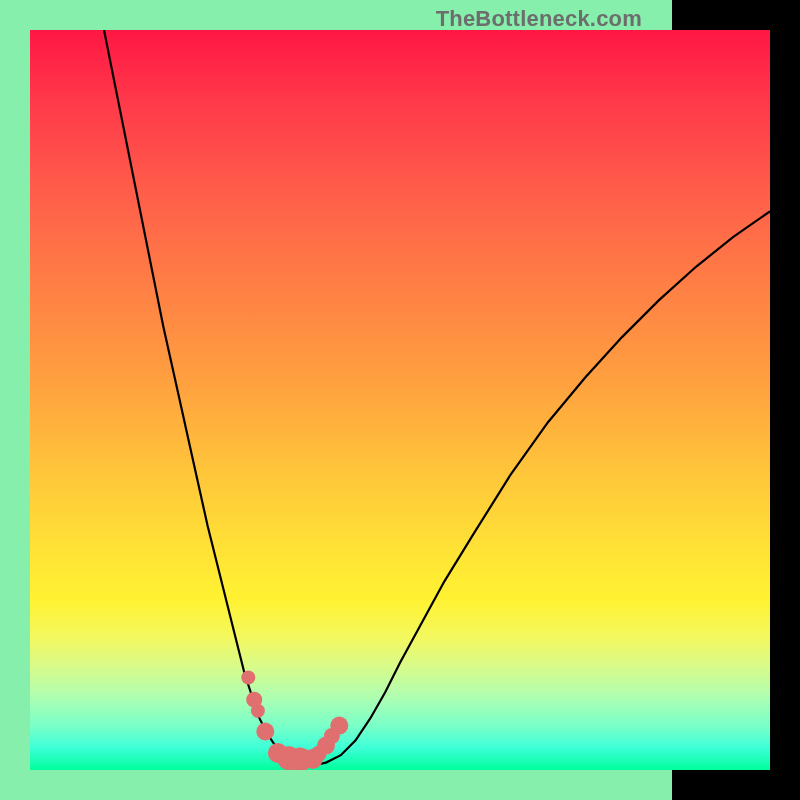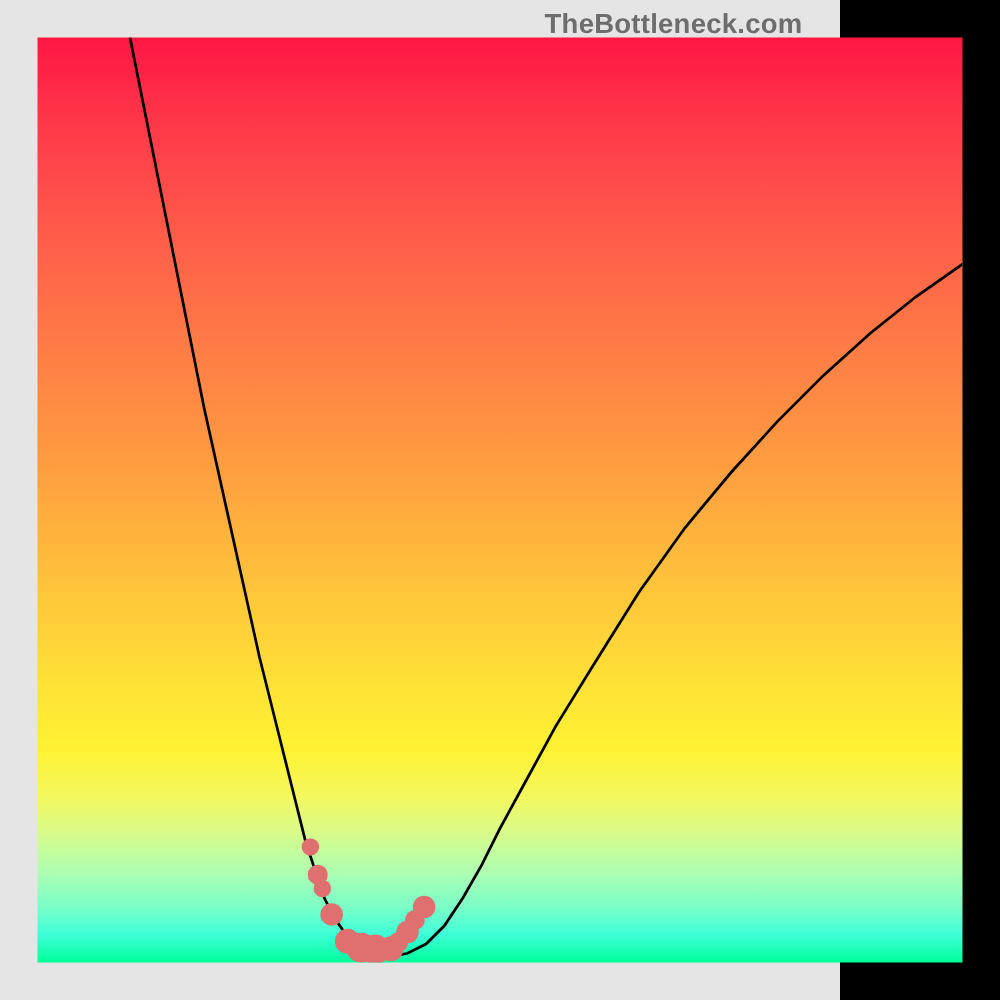--- a/index.html
+++ b/index.html
@@ -1,21 +1,21 @@
 <!DOCTYPE html>
 <html><head>
 <meta charset="utf-8">
 <style>
   * { margin: 0; padding: 0; box-sizing: border-box; }
   html, body { width: 800px; height: 800px; overflow: hidden; background: #000; }
   .frame {
     position: relative;
     width: 672px;
     height: 800px;
-    background: #e5e5e5;
+    background: #86efac;
   }
   .plot-area {
     position: absolute;
     left: 30px;
     top: 30px;
     width: 740px;
     height: 740px;
     background: linear-gradient(to bottom,
       #ff1744 0%,
       #ff3a4a 10%,

